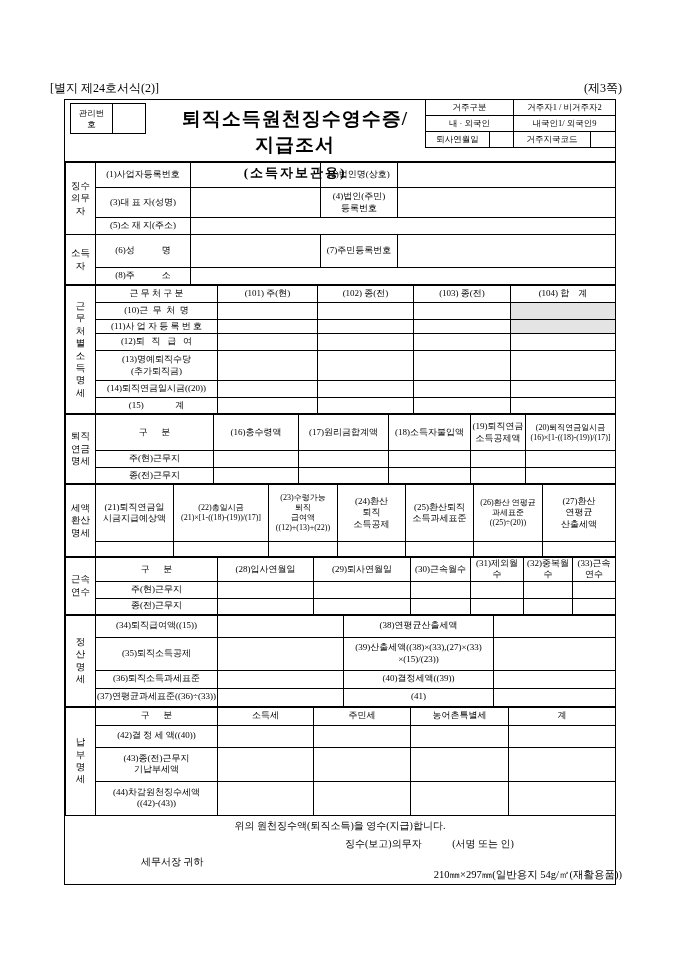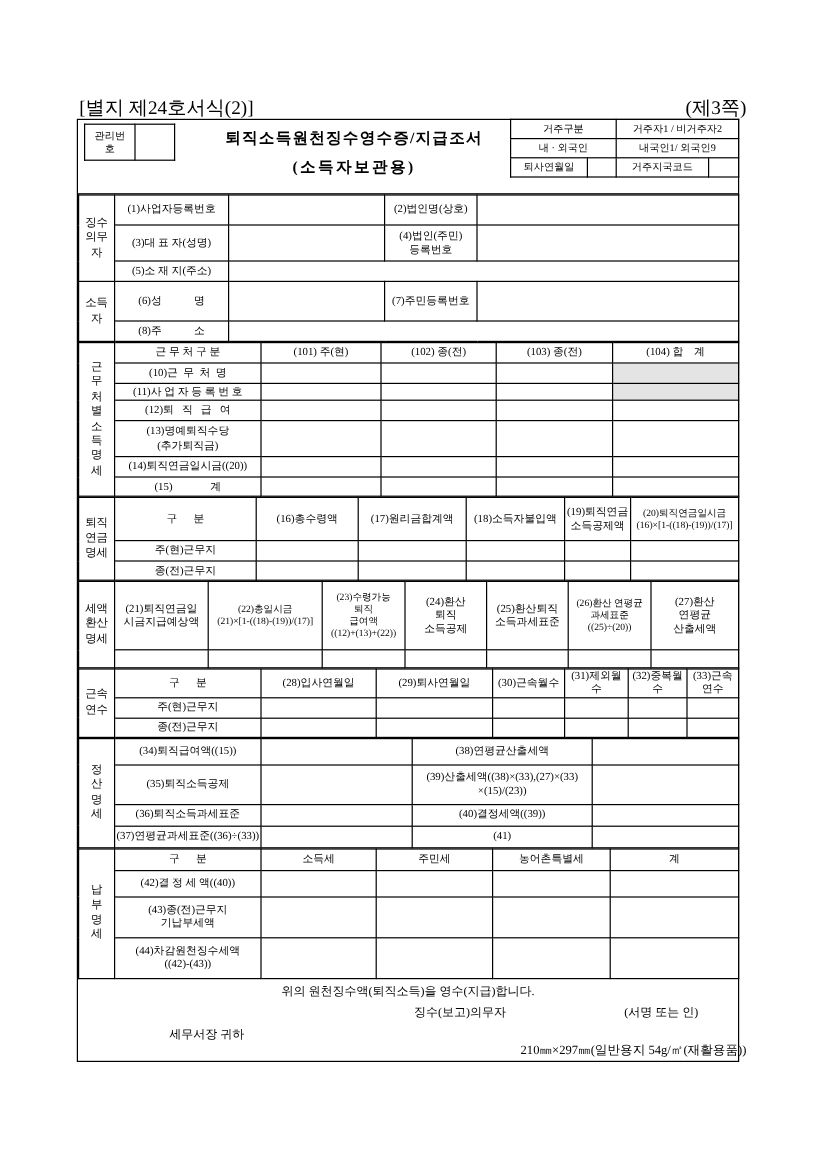--- a/index.html
+++ b/index.html
@@ -4,23 +4,23 @@
 <style>
   * { box-sizing: border-box; margin: 0; padding: 0; }
   html,body { background:#fff; }
   body {
     width: 680px; height: 962px;
     font-family: "Liberation Serif", "DejaVu Serif", serif;
     color:#000;
     position: relative;
   }
   .topline {
-    position:absolute; top:80px; left:66px; right:58px;
+    position:absolute; top:80px; left:50px; right:58px;
     display:flex; justify-content:space-between;
-    font-size:16px;
+    font-size:12px;
   }
   .form {
     position:absolute; top:99px; left:64px; width:552px;
     border:1.5px solid #000;
     background:#fff;
   }
   table { border-collapse:collapse; table-layout:fixed; width:100%; }
   td {
     border:1px solid #000;
     font-size:9px; line-height:1.25;
@@ -30,29 +30,29 @@
   }
   td.grp { font-size:9.5px; line-height:1.3; letter-spacing:0; }
   td.shade { background:#e4e4e4; }
   
   .titlebar { position:relative; height:62px; border-bottom:1px solid #000; }
   .mng { position:absolute; left:5px; top:3px; width:75px; }
   .mng td { height:30px; font-size:8.5px; }
   .res { position:absolute; right:-1px; top:-1px; width:190px; }
   .res td { height:16px; font-size:8.5px; }
   .titles { position:absolute; left:110px; right:200px; top:6px; text-align:center; }
-  .t1 { font-size:13px; font-weight:bold; letter-spacing:1px; }
+  .t1 { font-size:19px; font-weight:bold; letter-spacing:1px; }
   .t2 { font-size:13px; font-weight:bold; margin-top:6px; letter-spacing:2px; }
   
   .signoff { height:68px; font-size:10px; position:relative; padding-top:3px; }
   .so1 { text-align:center; }
   .so2 { text-align:center; margin-top:3px; }
   .so3 { margin-top:4px; }
   .so3 .signer { margin-left:280px; }
-  .so3 .seal { margin-left:96px; }
+  .so3 .seal { margin-left:28px; }
   .so4 { margin-top:4px; padding-left:76px; }
   .paperline {
     position:absolute; top:868px; right:58px;
     font-size:10.5px;
   }
 </style>
 </head>
 <body>
 
 <div class="topline">

